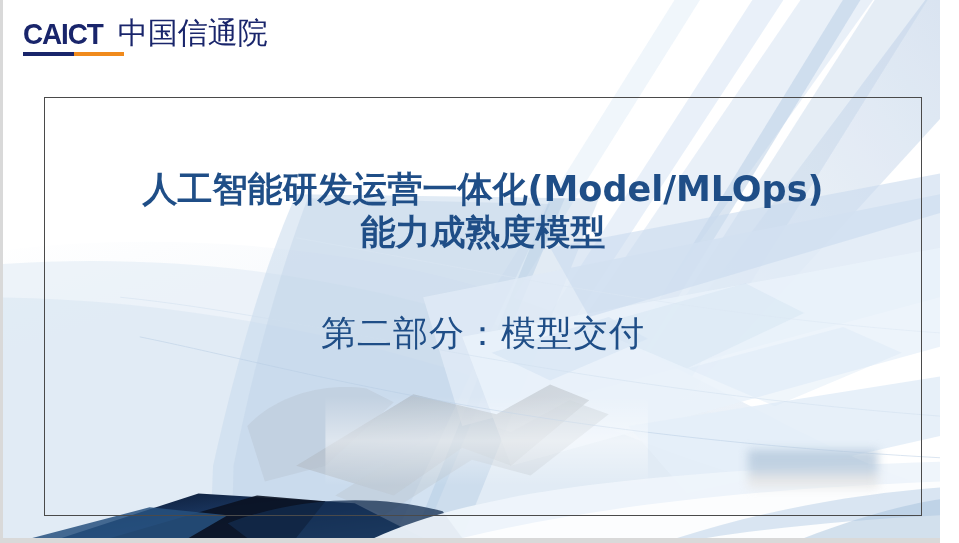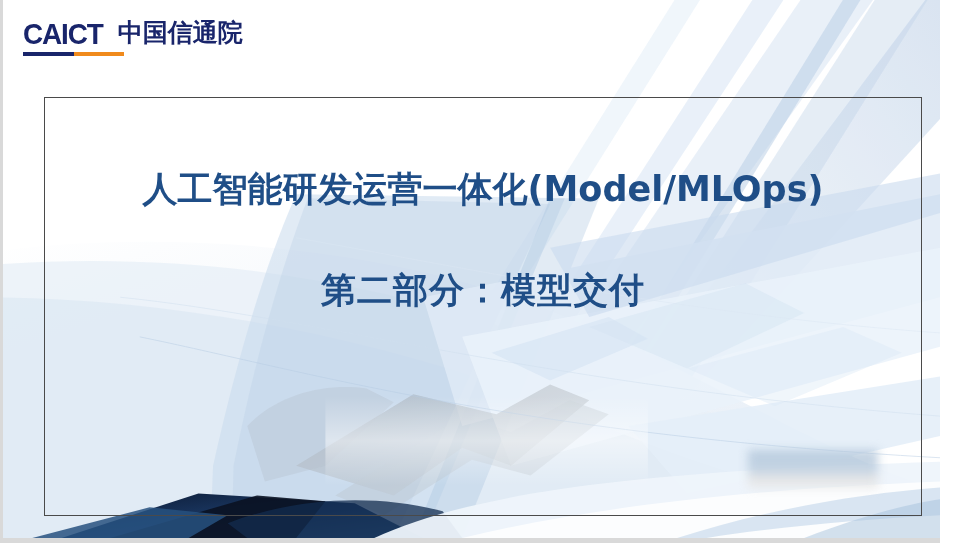--- a/index.html
+++ b/index.html
@@ -62,22 +62,22 @@
     bottom: 0px;
     width: 101px;
     height: 4px;
     display: flex;
   }
   #logo-underline .seg-blue { flex: 1 1 50%; background: #19256b; }
   #logo-underline .seg-orange { flex: 1 1 50%; background: #f08a1c; }
 
   #logo-cn {
     font-family: "DejaVu Sans", "Liberation Sans", sans-serif;
-    font-weight: 700;
-    font-size: 25px;
+    font-weight: 400;
+    font-size: 30px;
     line-height: 30px;
     color: #19256b;
     letter-spacing: 0px;
     padding-bottom: 8px;
     white-space: nowrap;
   }
 
   
   #content-frame {
     position: absolute;
@@ -111,26 +111,27 @@
   #subtitle-block {
     position: absolute;
     left: 41px;
     top: 268px;
     width: 878px;
     text-align: center;
     z-index: 18;
   }
   .subtitle-line {
     font-family: "DejaVu Sans", "Liberation Sans", sans-serif;
-    font-weight: 700;
+    font-weight: 400;
     font-size: 35px;
     line-height: 44px;
     color: #1f4e87;
     letter-spacing: 1px;
     white-space: nowrap;
+    margin-top: 43px;
   }
 
   
   #redaction-patch {
     position: absolute;
     left: 745px;
     top: 450px;
     width: 130px;
     height: 38px;
     background: linear-gradient(180deg,
@@ -258,19 +259,20 @@
         <span class="seg-orange"></span>
       </div>
     </div>
     <div id="logo-cn">中国信通院</div>
   </div>
 
   <div id="content-frame"></div>
 
   <div id="title-block">
     <div class="title-line">人工智能研发运营一体化(Model/MLOps)</div>
+    <div class="title-line">能力成熟度模型</div>
   </div>
 
   <div id="subtitle-block">
     <div class="subtitle-line">第二部分：模型交付</div>
   </div>
 
 </div>
 
 </body></html>

